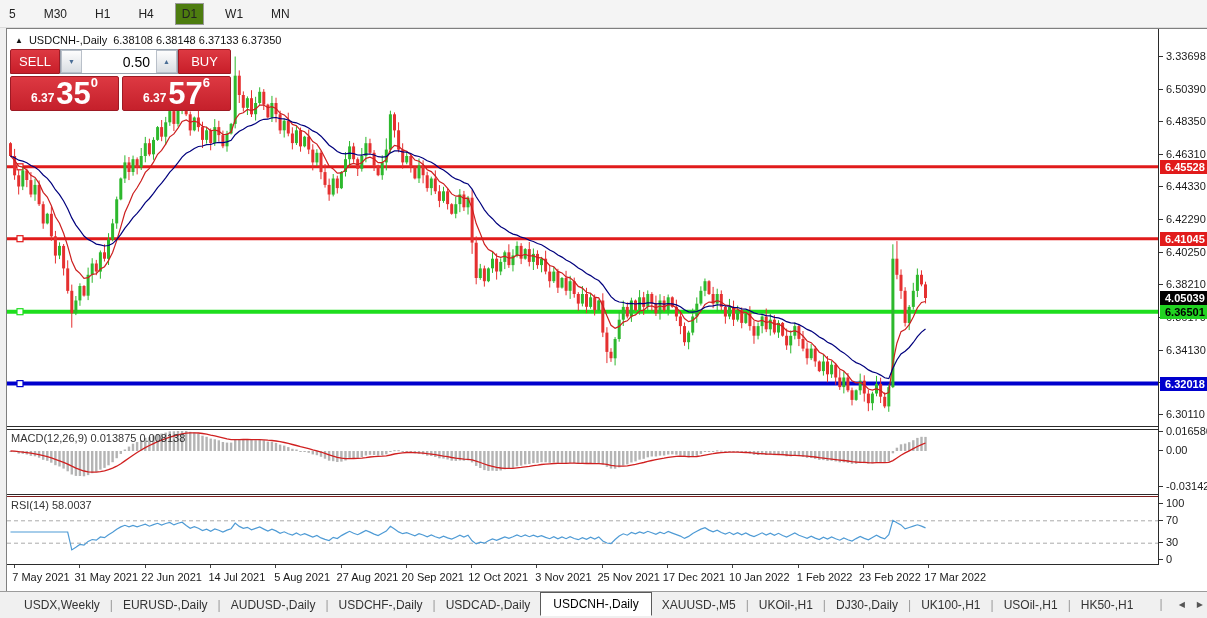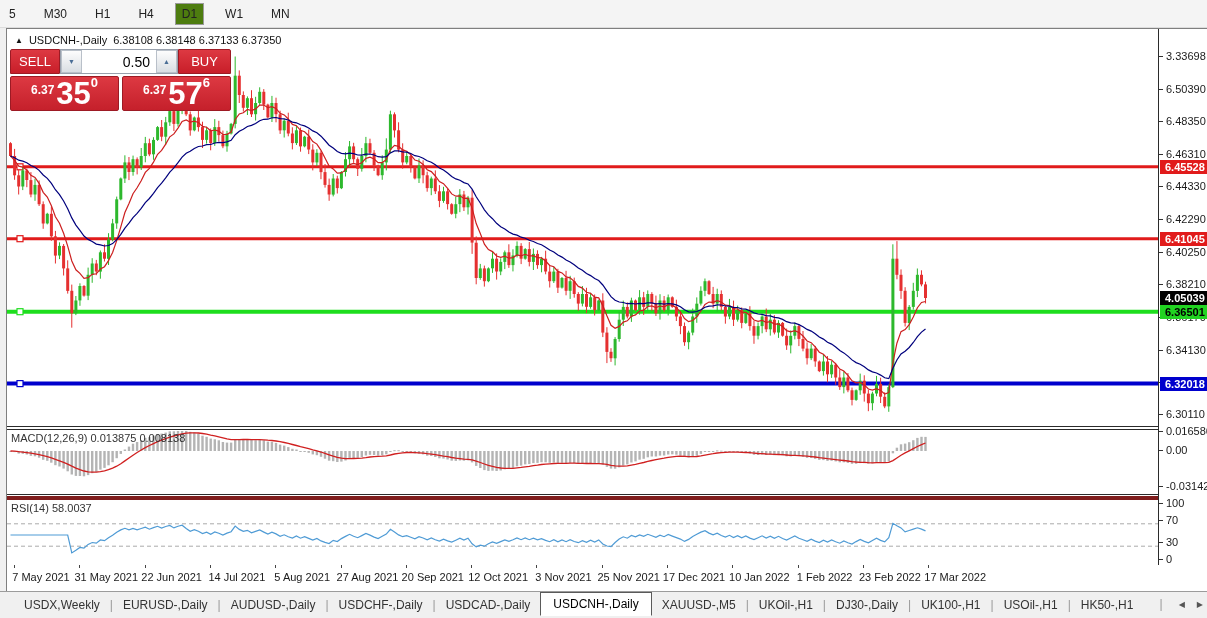--- a/index.html
+++ b/index.html
@@ -9,21 +9,21 @@
   .toolbar{position:absolute;left:0;top:0;width:1207px;height:27px;background:#f4f4f4;
            border-bottom:1px solid #dcdcdc;display:flex;align-items:center;gap:14px;padding-left:2px;}
   .tbtn{font-size:12px;color:#222;padding:3px 6px;border:1px solid transparent;cursor:default;}
   .tbtn.active{background:#4d7c0f;border:1px solid #9a9a9a;}
   
   .chart-window{position:absolute;left:6px;top:28px;width:1200px;height:562px;background:#fff;
                 border:1px solid #7f7f7f;border-right:none;}
   .plot{position:absolute;left:0;width:1151px;overflow:hidden;}
   #mainPlot{top:0;height:397px;border-bottom:1px solid #2b2b2b;}
   #macdPlot{top:400px;height:64px;border-top:1px solid #2b2b2b;border-bottom:1px solid #2b2b2b;}
-  #rsiPlot{top:467px;height:67px;border-top:4px solid #7f1d1d;border-bottom:1px solid #2b2b2b;}
+  #rsiPlot{top:467px;height:67px;border-top:1px solid #7f1d1d;border-bottom:1px solid #2b2b2b;}
   .axis-col{position:absolute;left:1151px;top:0;width:49px;height:536px;background:#fff;
             border-left:1px solid #2b2b2b;}
   .ptick{position:absolute;left:0;width:100%;height:13px;font-size:11px;color:#1a1a1a;}
   .ptick .dash{position:absolute;left:0;top:6px;width:4px;height:1px;background:#333;}
   .ptick .lbl{position:absolute;left:7px;top:0;}
   .pbadge{position:absolute;left:1px;width:64px;height:14px;font-size:11px;font-weight:bold;
           display:flex;align-items:center;padding-left:5px;box-sizing:border-box;}
   .chart-title{position:absolute;left:8px;top:5px;font-size:11px;color:#111;display:flex;gap:6px;align-items:center;}
   .tri{font-size:8px;color:#111;}
   
@@ -34,21 +34,21 @@
   .sellb{width:50px;border-radius:2px 0 0 0;}
   .buyb{width:53px;border-radius:0 2px 0 0;}
   .volgrp{display:flex;flex:1;border:1px solid #98a0ac;box-sizing:border-box;background:#fff;}
   .spin{width:21px;background:linear-gradient(#fdfdfd,#d9dee3);border:1px solid #b9c0c9;color:#4a6e96;
         font-size:7px;display:flex;align-items:center;justify-content:center;box-sizing:border-box;}
   .volgrp input{flex:1;border:none;outline:none;text-align:right;font-size:14px;padding-right:6px;width:40px;
         font-family:"Liberation Sans",sans-serif;}
   .trow2{display:flex;gap:3px;margin-top:2px;height:35px;}
   .pricebox{background:linear-gradient(#dd3942,#c5202b);border:1px solid #9d1a24;color:#fff;flex:1;
             display:flex;align-items:flex-end;justify-content:center;padding-bottom:3px;box-sizing:border-box;border-radius:2px;}
-  .pb-small{font-size:12px;font-weight:bold;margin-right:2px;margin-bottom:10px;}
+  .pb-small{font-size:12px;font-weight:bold;margin-right:2px;margin-bottom:2px;}
   .pb-big{font-size:31px;font-weight:bold;line-height:26px;}
   .pb-sup{font-size:13px;font-weight:bold;align-self:flex-start;margin-top:-2px;}
   
   .ind-label{position:absolute;left:4px;font-size:11px;color:#333;z-index:5;}
   
   .date-strip{position:absolute;left:0;top:536px;width:1151px;height:26px;background:#fff;}
   .dlabel{position:absolute;top:6px;font-size:11px;color:#1a1a1a;white-space:nowrap;transform:translateX(-50%);}
   .dtick{position:absolute;top:0;width:1px;height:3px;background:#444;}
   
   .tabbar{position:absolute;left:0;top:591px;width:1207px;height:27px;background:#f0f0f0;

